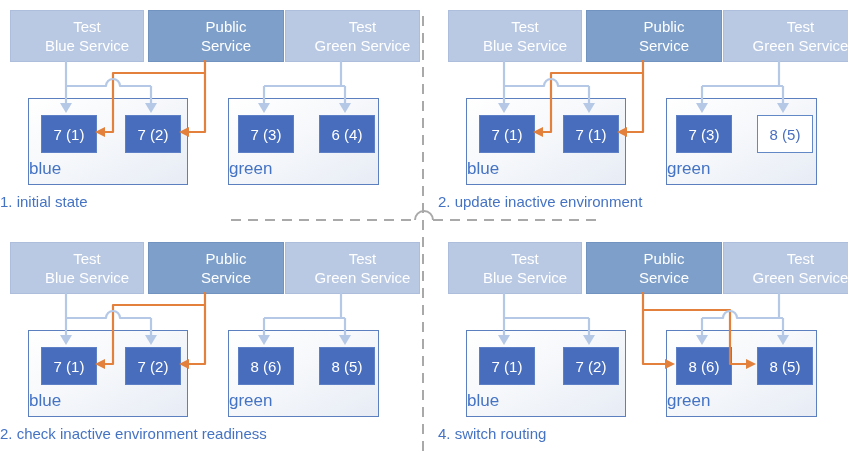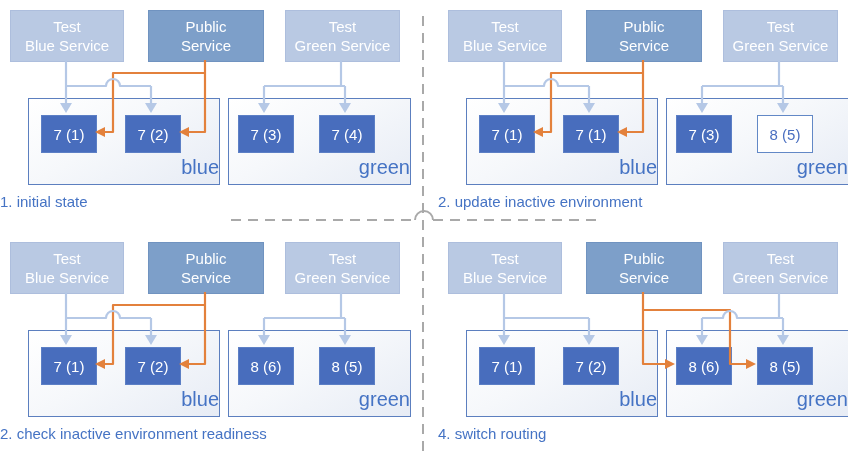--- a/index.html
+++ b/index.html
@@ -5,30 +5,30 @@
   html,body{margin:0;padding:0;background:#ffffff;}
   body{width:848px;height:456px;font-family:"Liberation Sans",sans-serif;}
   .canvas{position:relative;width:848px;height:456px;background:#ffffff;overflow:hidden;}
   .dividers{position:absolute;left:0;top:0;z-index:0;}
   .panel{position:absolute;width:424px;height:228px;z-index:1;}
   .content{position:absolute;left:0;top:0;width:424px;height:228px;}
   .panel.right .content{left:14px;}
   .panel.bottom .content{top:4px;}
   .wires{position:absolute;left:0;top:0;z-index:5;pointer-events:none;}
   .svc{position:absolute;top:10px;height:50px;display:flex;flex-direction:column;
-       justify-content:center;text-align:center;color:#ffffff;font-size:15px;line-height:19px;z-index:2;}
+       justify-content:center;text-align:center;color:#ffffff;font-size:15px;line-height:19px;z-index:2;padding-left:20px;}
   .svc.light{background:#b9c9e3;border:1px solid #adbedd;}
   .svc.public{background:#7d9fc9;border:1px solid #7093c0;}
   .env{position:absolute;top:98px;height:85px;border:1.4px solid #5c7fbf;z-index:1;
-       background:linear-gradient(150deg,#ffffff 0%,#f6f8fb 45%,#e7ecf5 100%);padding-left:32px;}
+       background:linear-gradient(150deg,#ffffff 0%,#f6f8fb 45%,#e7ecf5 100%);}
   .pod{position:absolute;top:16px;width:54px;height:36px;display:flex;align-items:center;
        justify-content:center;font-size:15px;z-index:2;}
   .pod.active{background:#486dbd;border:1px solid #5c7fc5;color:#ffffff;}
   .pod.creating{background:#ffffff;border:1.4px solid #6288c6;color:#4a6fc0;}
-  .env-label{position:absolute;left:12px;right:0;bottom:5px;text-align:right;color:#4573c4;font-size:20px;}
+  .env-label{position:absolute;left:0;right:0;bottom:5px;text-align:left;color:#4573c4;font-size:17px;}
   .caption{position:absolute;top:193px;left:0;width:424px;text-align:left;color:#4573c4;font-size:15px;}
 </style>
 </head>
 <body>
 
 <div class="canvas">
 
   <svg class="dividers" width="848" height="456" viewBox="0 0 848 456">
     <path d="M423,16 V452" stroke="#a9a9a9" stroke-width="2" stroke-dasharray="10 7" fill="none"></path>
     <path d="M231,220 H415" stroke="#a9a9a9" stroke-width="2" stroke-dasharray="10 7" fill="none"></path>
@@ -67,21 +67,21 @@
         <div>Test</div>
         <div>Green Service</div>
       </div>
       <div class="env" style="left:28px;width:158px">
         <div class="pod active" style="left:12px">7 (1)</div>
         <div class="pod active" style="left:96px">7 (2)</div>
         <div class="env-label">blue</div>
       </div>
       <div class="env" style="left:228px;width:149px">
         <div class="pod active" style="left:9px">7 (3)</div>
-        <div class="pod active" style="left:90px">7 (4)</div>
+        <div class="pod active" style="left:90px">6 (4)</div>
         <div class="env-label">green</div>
       </div>
       <div class="caption">1. initial state</div>
     </div>
   </div>
 
   <div class="panel right" style="left:424px;top:0">
     <div class="content">
       <svg class="wires" width="424" height="228" viewBox="0 0 424 228">
           <path d="M205,60 V132 H189" fill="none" stroke="#e3813c" stroke-width="2.2" stroke-linejoin="round"></path>

